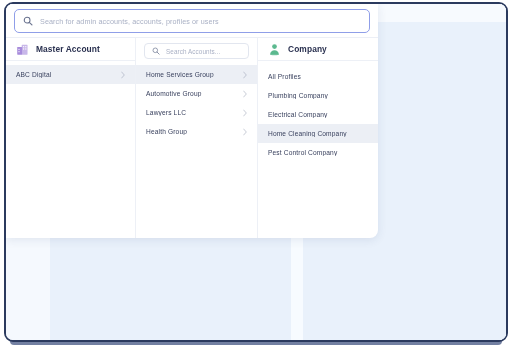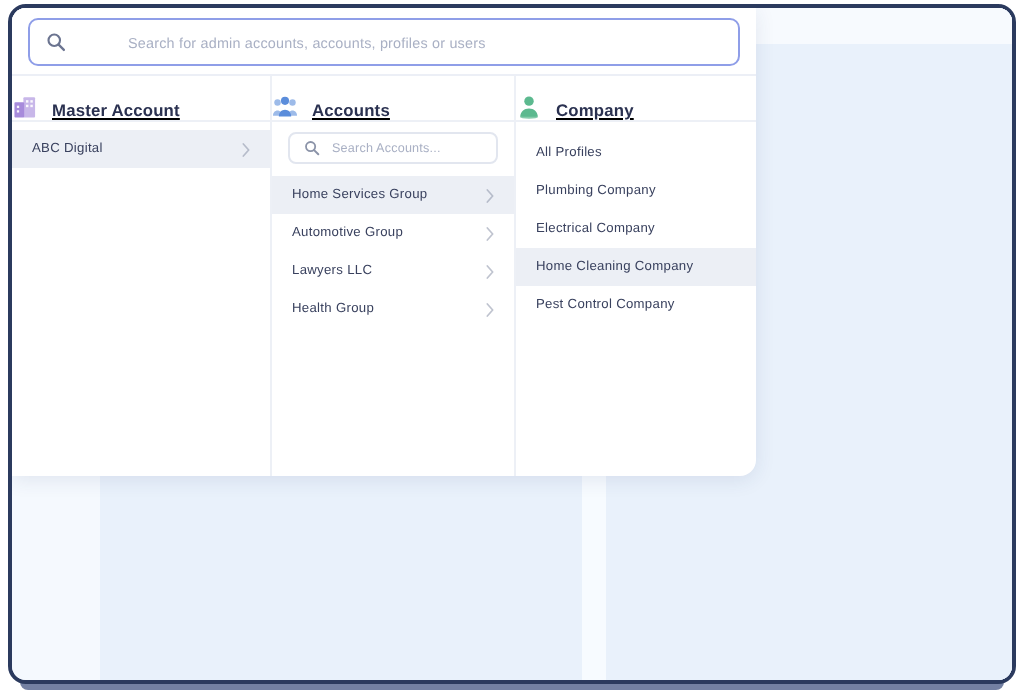--- a/index.html
+++ b/index.html
@@ -116,21 +116,20 @@
   .search-input {
     flex: 1 1 auto;
     border: none;
     outline: none;
     background: transparent;
     font-family: "Liberation Sans", sans-serif;
     font-size: 7.2px;
     color: #2b3350;
     padding: 0;
     letter-spacing: .1px;
-    margin-left: 24px;
   }
   .search-input::placeholder {
     color: #a9b0c4;
   }
 
   
   #columns {
     position: absolute;
     left: 0;
     top: 33px;
@@ -145,24 +144,24 @@
     position: relative;
     overflow: hidden;
   }
   .col-master  { width: 130px; border-right: 1px solid #edf0f6; }
   .col-accounts{ width: 122px; border-right: 1px solid #edf0f6; }
   .col-profiles{ width: 120px; }
 
   .col-head {
     height: 23px;
     display: flex;
-    align-items: flex-end;
+    align-items: center;
+    padding-left: 10px;
     border-bottom: 1px solid #edf0f6;
     box-sizing: border-box;
-    text-decoration: underline;
   }
   .col-head .hicon {
     width: 13px;
     height: 13px;
     margin-right: 7px;
     flex: 0 0 auto;
     display: block;
   }
   .col-head .htitle {
     font-size: 8.4px;
@@ -279,31 +278,20 @@
           </div>
           <div style="height: 4px;"></div>
           <div class="row selected">
             <span class="label">ABC Digital</span>
             <svg class="chev" viewBox="0 0 8 12">
               <polyline points="2,1.5 6,6 2,10.5" fill="none" stroke="#8b93a8" stroke-width="1.3" stroke-linecap="round" stroke-linejoin="round"></polyline>
             </svg>
           </div>
         </div>
         <div class="col col-accounts">
-          <div class="col-head">
-            <svg class="hicon" viewBox="0 0 16 16">
-              <circle cx="3.4" cy="5.2" r="2" fill="#5b8ddb" opacity=".6"></circle>
-              <path d="M.6 13.4c0-1.9 1.2-3.2 2.8-3.2s2.8 1.3 2.8 3.2z" fill="#5b8ddb" opacity=".6"></path>
-              <circle cx="12.6" cy="5.2" r="2" fill="#5b8ddb" opacity=".6"></circle>
-              <path d="M9.8 13.4c0-1.9 1.2-3.2 2.8-3.2s2.8 1.3 2.8 3.2z" fill="#5b8ddb" opacity=".6"></path>
-              <circle cx="8" cy="4.2" r="2.5" fill="#5b8ddb"></circle>
-              <path d="M4.2 13.8c0-2.4 1.7-4.1 3.8-4.1s3.8 1.7 3.8 4.1z" fill="#5b8ddb"></path>
-            </svg>
-            <span class="htitle">Accounts</span>
-          </div>
           <div class="acct-search-wrap">
             <div class="acct-search">
               <svg class="mag" viewBox="0 0 16 16">
                 <circle cx="6.6" cy="6.6" r="4.6" fill="none" stroke="#8b93a8" stroke-width="1.8"></circle>
                 <line x1="10.1" y1="10.1" x2="14.3" y2="14.3" stroke="#8b93a8" stroke-width="2" stroke-linecap="round"></line>
               </svg>
               <input type="text" placeholder="Search Accounts..." style="">
             </div>
           </div>
           <div class="row selected">

